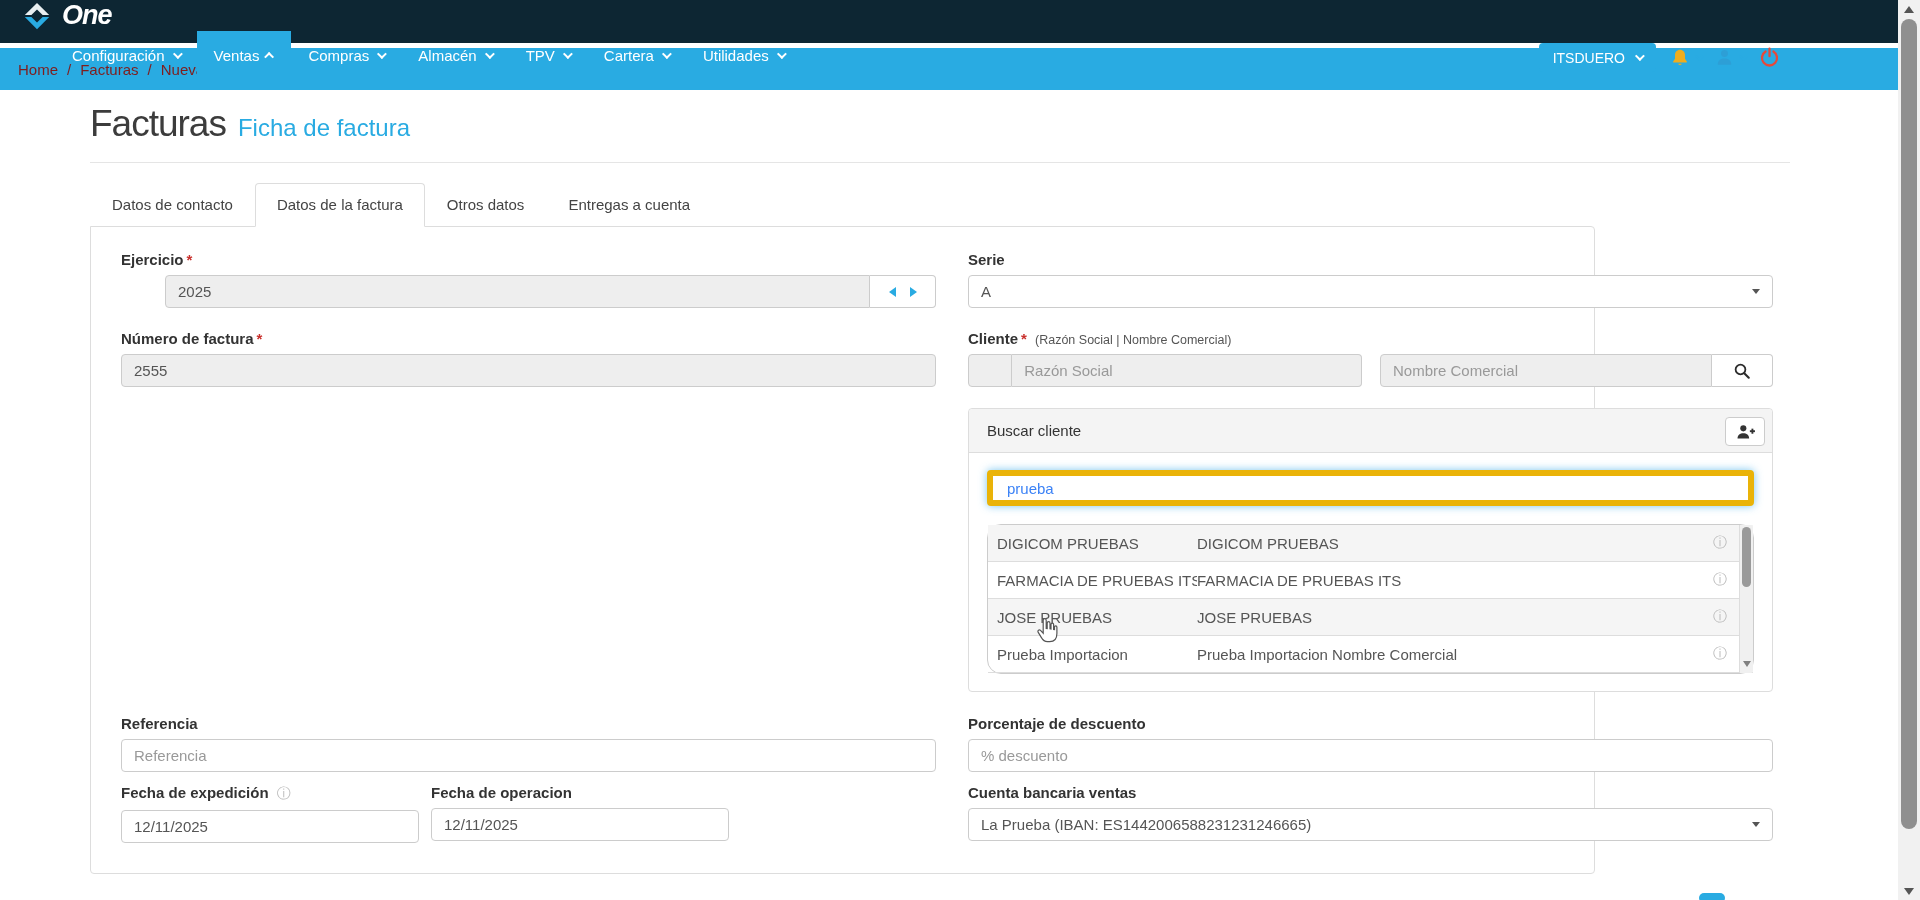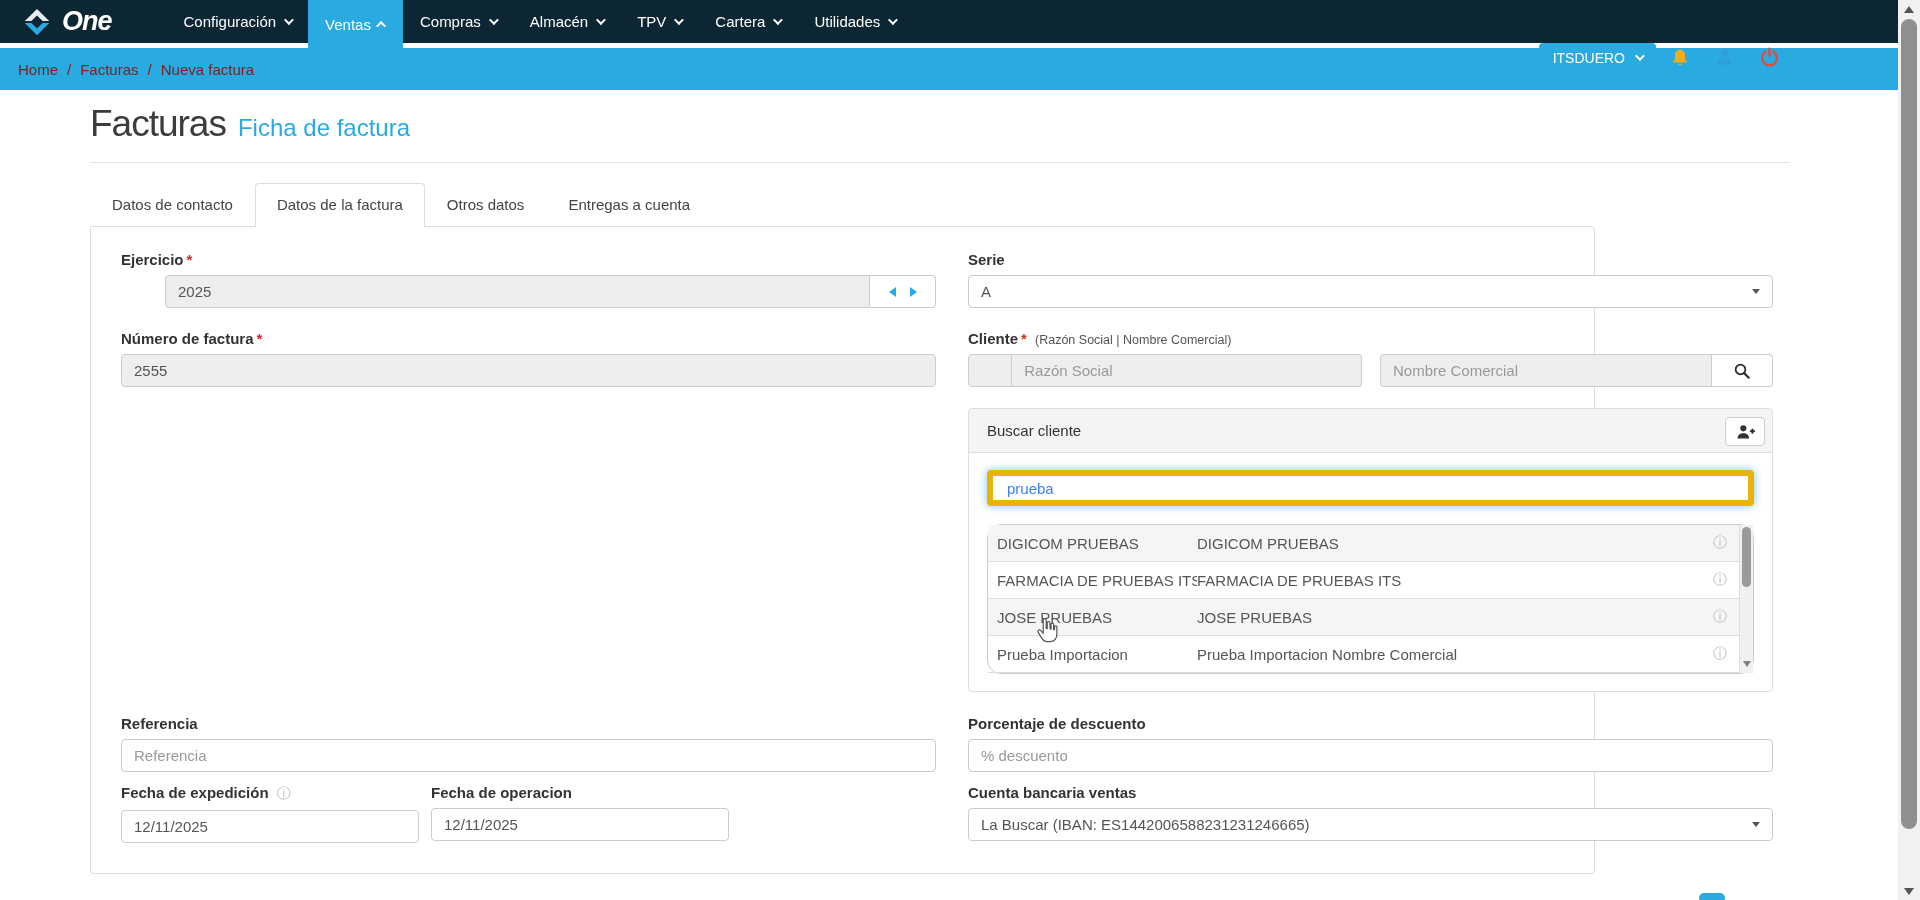--- a/index.html
+++ b/index.html
@@ -1,20 +1,20 @@
 <!DOCTYPE html>
 <html><head>
 <meta charset="utf-8">
 <style>
   * { margin:0; padding:0; box-sizing:border-box; }
   html,body { width:1920px; height:900px; overflow:hidden; background:#fff;
               font-family:"Liberation Sans", sans-serif; }
 
   
-  .navbar { position:relative; height:43px; background:#0d2633; display:flex; align-items:stretch; z-index:5; }
+  .navbar { position:relative; height:43px; background:#0d2633; display:flex; align-items:stretch; z-index:5;flex-direction:column; }
   .brand { display:flex; align-items:center; padding:0 0 0 22px; }
   .brand svg { width:30px; height:30px; }
   .brand-text { color:#fff; font-size:27px; font-weight:bold; font-style:italic; margin-left:10px; letter-spacing:-1px; }
   .nav-menu { display:flex; align-items:stretch; margin-left:55px; }
   .nav-item { display:flex; align-items:center; gap:8px; padding:0 17px; color:#fff; font-size:15px; cursor:pointer; }
   .nav-item.active { background:#29abe2; height:48px; }
   .chev { width:7px; height:7px; border-right:2px solid currentColor; border-bottom:2px solid currentColor;
           transform:rotate(45deg) translateY(-2px); display:inline-block; }
   .chev.up { transform:rotate(225deg) translateY(-2px); }
   .nav-right { position:absolute; right:140px; top:0; height:43px; display:flex; align-items:center; gap:14px;margin-top:36px; }
@@ -327,21 +327,21 @@
           <input class="inp" value="12/11/2025" style="">
         </div>
         <div class="date-fld">
           <label class="fld">Fecha de operacion</label>
           <input class="inp" value="12/11/2025" style="">
         </div>
       </div>
       <div>
         <label class="fld">Cuenta bancaria ventas</label>
         <div class="select">
-          <span>La Buscar (IBAN: ES1442006588231231246665)</span>
+          <span>La Prueba (IBAN: ES1442006588231231246665)</span>
           <i class="caret"></i>
         </div>
       </div>
     </div>
 
   </div>
 </div>
 
 <div class="vscroll">
   <span class="vs-up">

